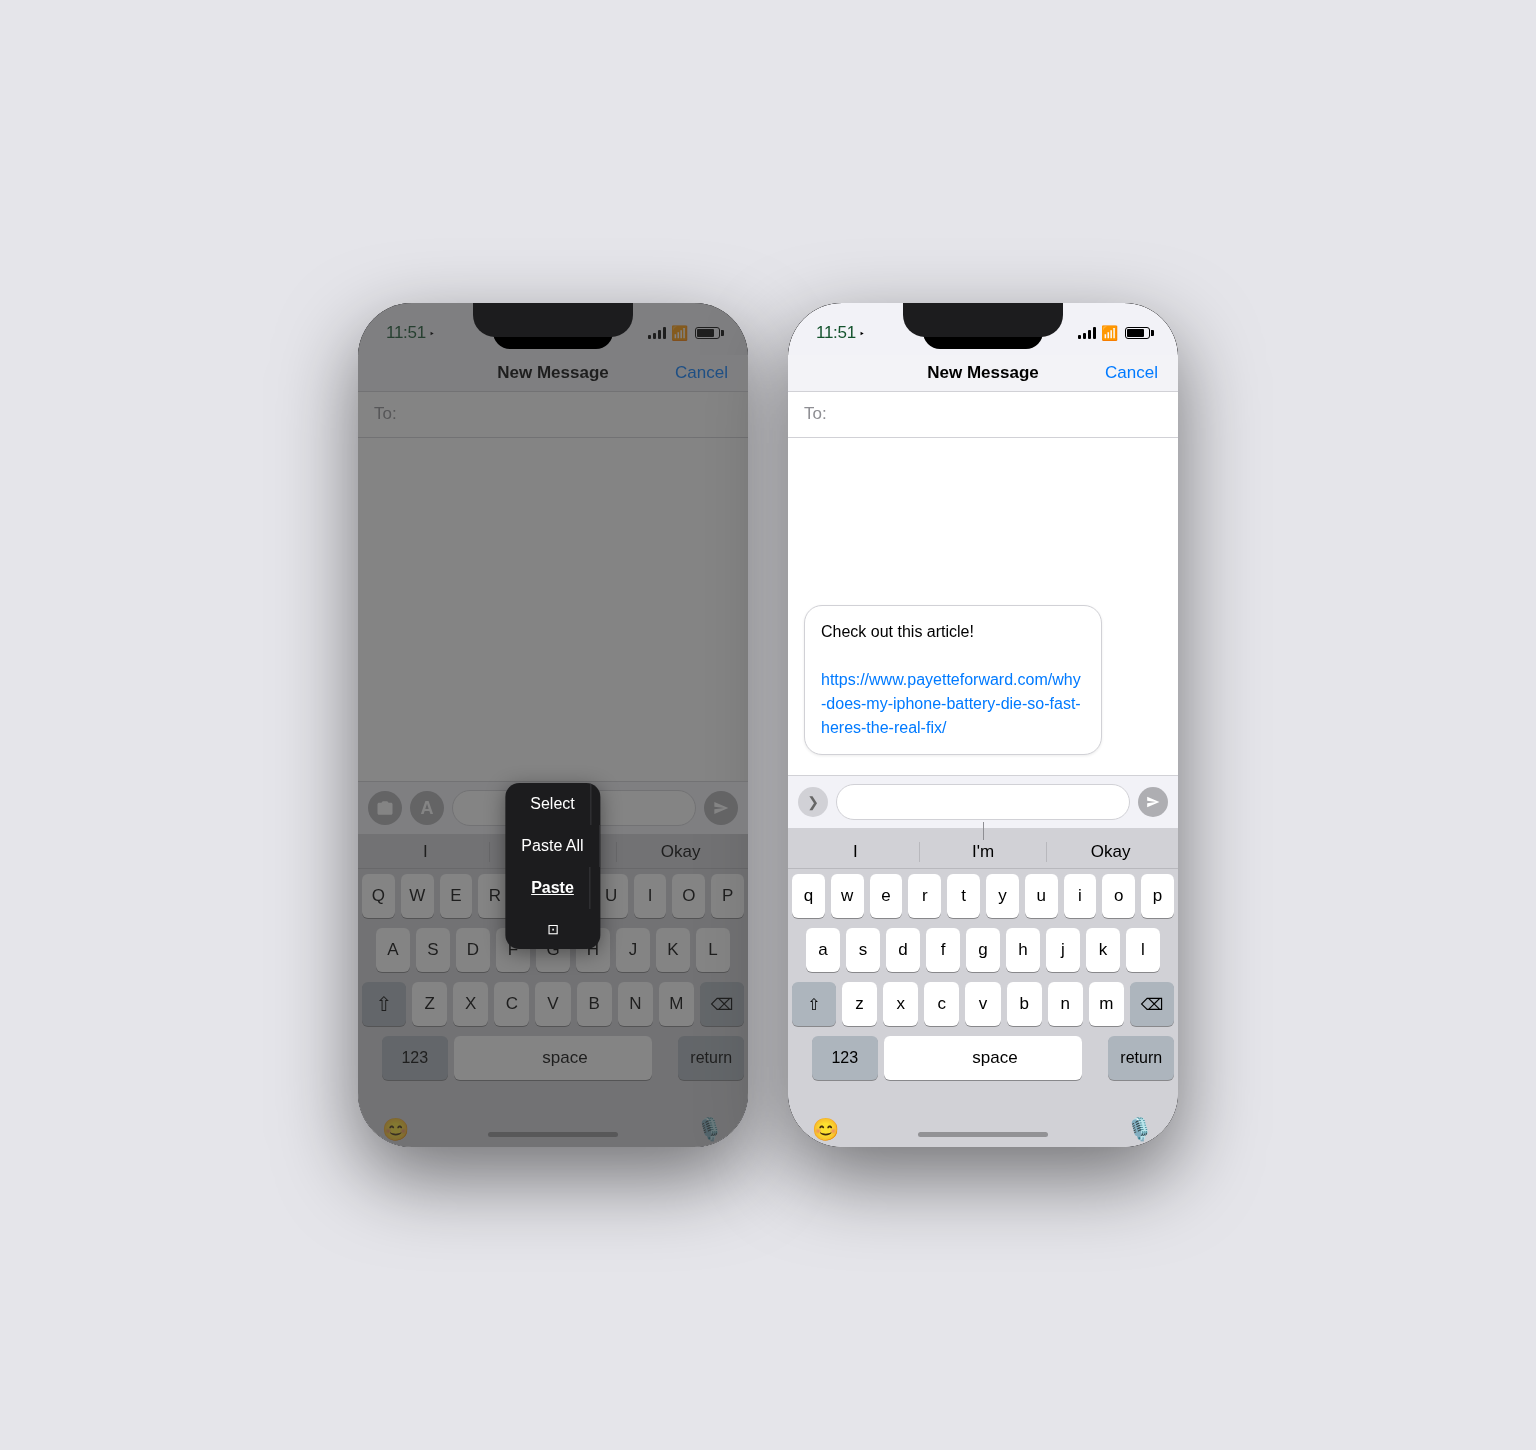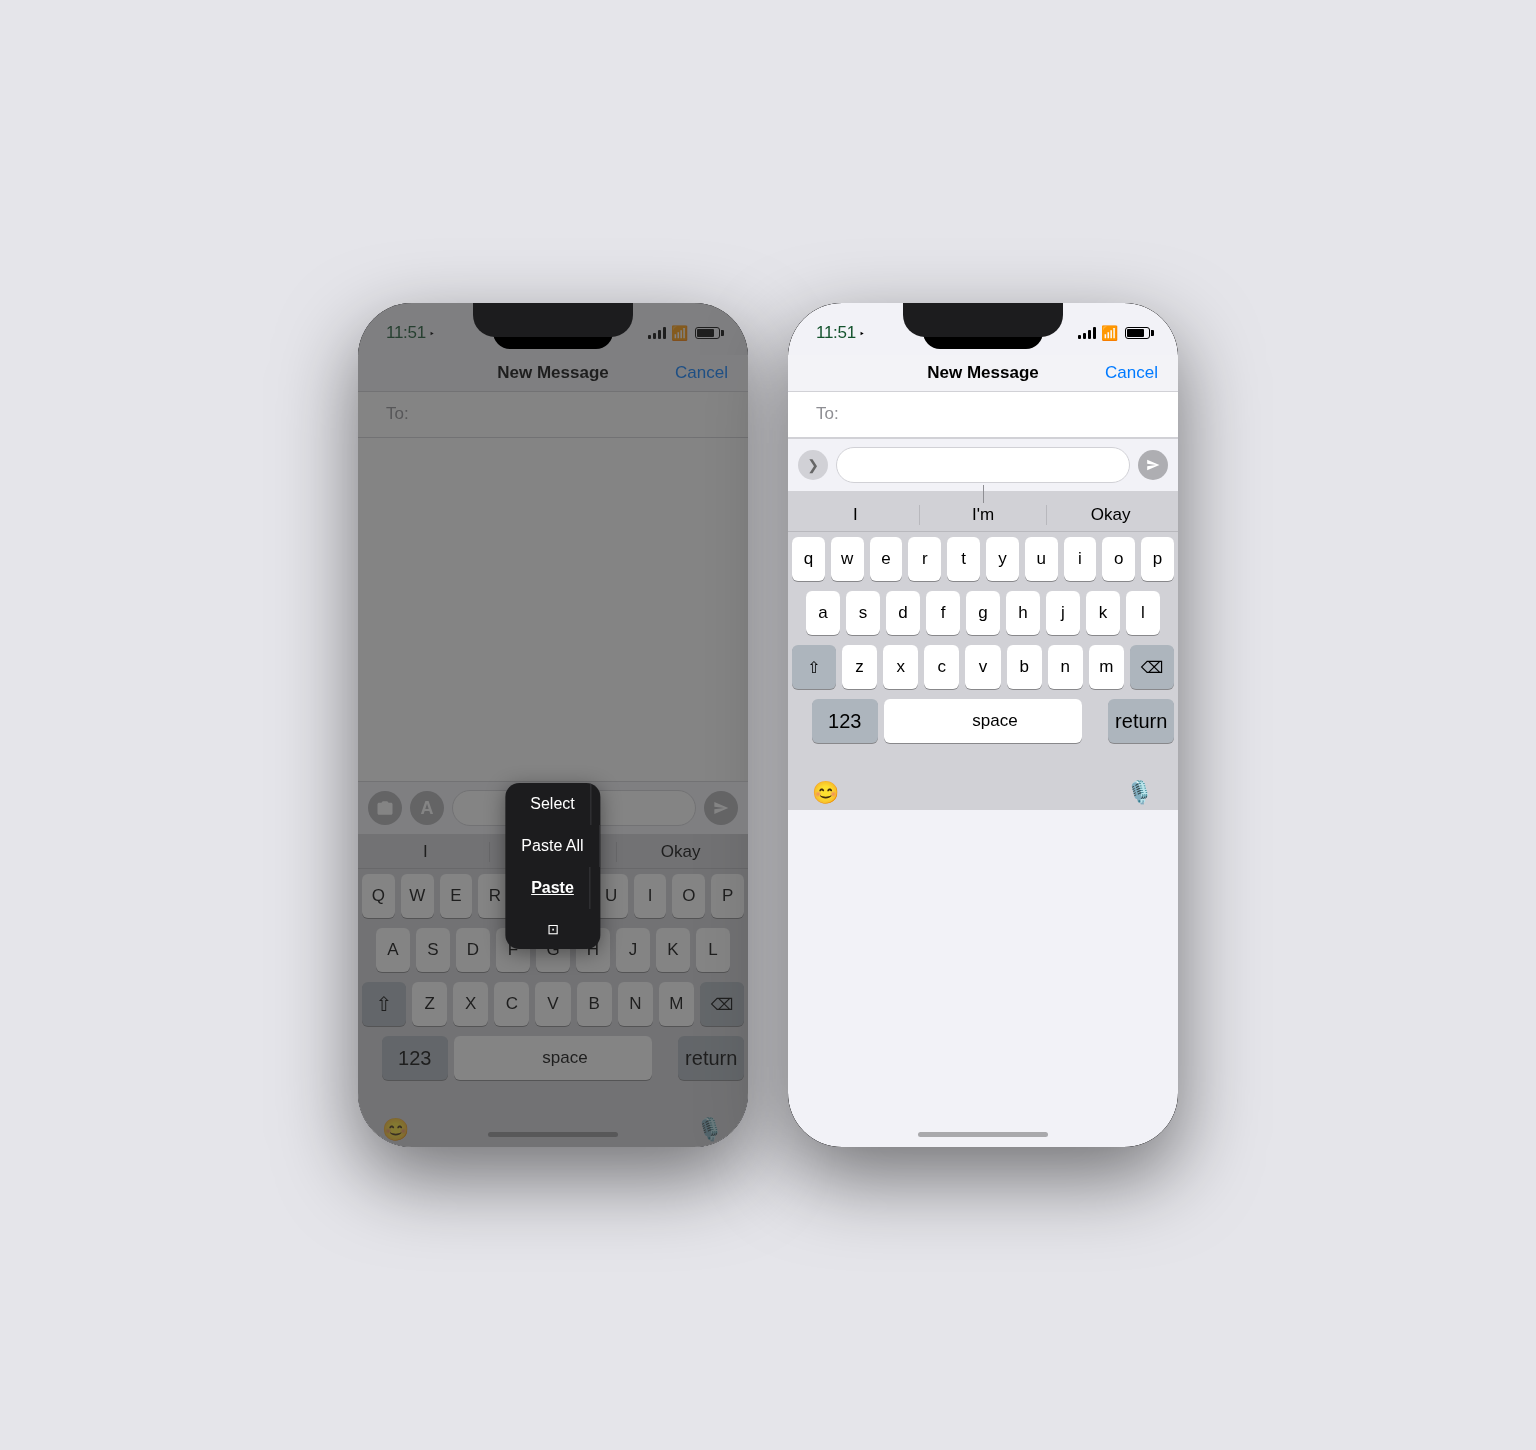--- a/index.html
+++ b/index.html
@@ -129,21 +129,21 @@
 
     .nav-cancel {
       font-size: 17px;
       color: #007aff;
       margin-left: auto;
       cursor: pointer;
     }
 
     
     .to-field {
-      padding: 12px 28px;
+      padding: 12px 16px;
       border-bottom: 1px solid #d1d1d6;
       background: white;
       font-size: 17px;
       color: #8e8e93;
       min-height: 46px;
     }
 
     
     .context-menu {
       position: absolute;
@@ -301,21 +301,21 @@
     }
 
     .key.dark {
       background: #adb5bd;
       color: #000;
     }
 
     .key.wide {
       max-width: none;
       flex: 1.5;
-      font-size: 20px;
+      font-size: 16px;
       margin-left: 20px;
     }
 
     .key.extra-wide {
       max-width: none;
       flex: 4;
       padding-left: 24px;
     }
 
     .key.shift {
@@ -598,20 +598,26 @@
     <div class="nav-bar">
       <div style="width:60px;"></div>
       <span class="nav-title">New Message</span>
       <span class="nav-cancel">Cancel</span>
     </div>
 
     <div class="to-field">
       <span>To:</span>
     </div>
 
+    <div style="flex:1;background:white;padding:12px 16px;display:flex;flex-direction:column;justify-content:flex-end;">
+      <div class="message-bubble">
+        <span>Check out this article!</span><br><br>
+        <span style="color:#007aff;word-break:break-all;">https://www.payetteforward.com/why-does-my-iphone-battery-die-so-fast-heres-the-real-fix/</span>
+      </div>
+    </div>
 
     <div class="right-input-bar">
       <div class="expand-btn">❯</div>
       <div class="right-msg-field"></div>
       <div class="right-send-btn">
         <svg width="14" height="14" viewBox="0 0 24 24" fill="white">
             <path d="M2 21l21-9L2 3v7l15 2-15 2z"></path>
           </svg>
       </div>
     </div>

